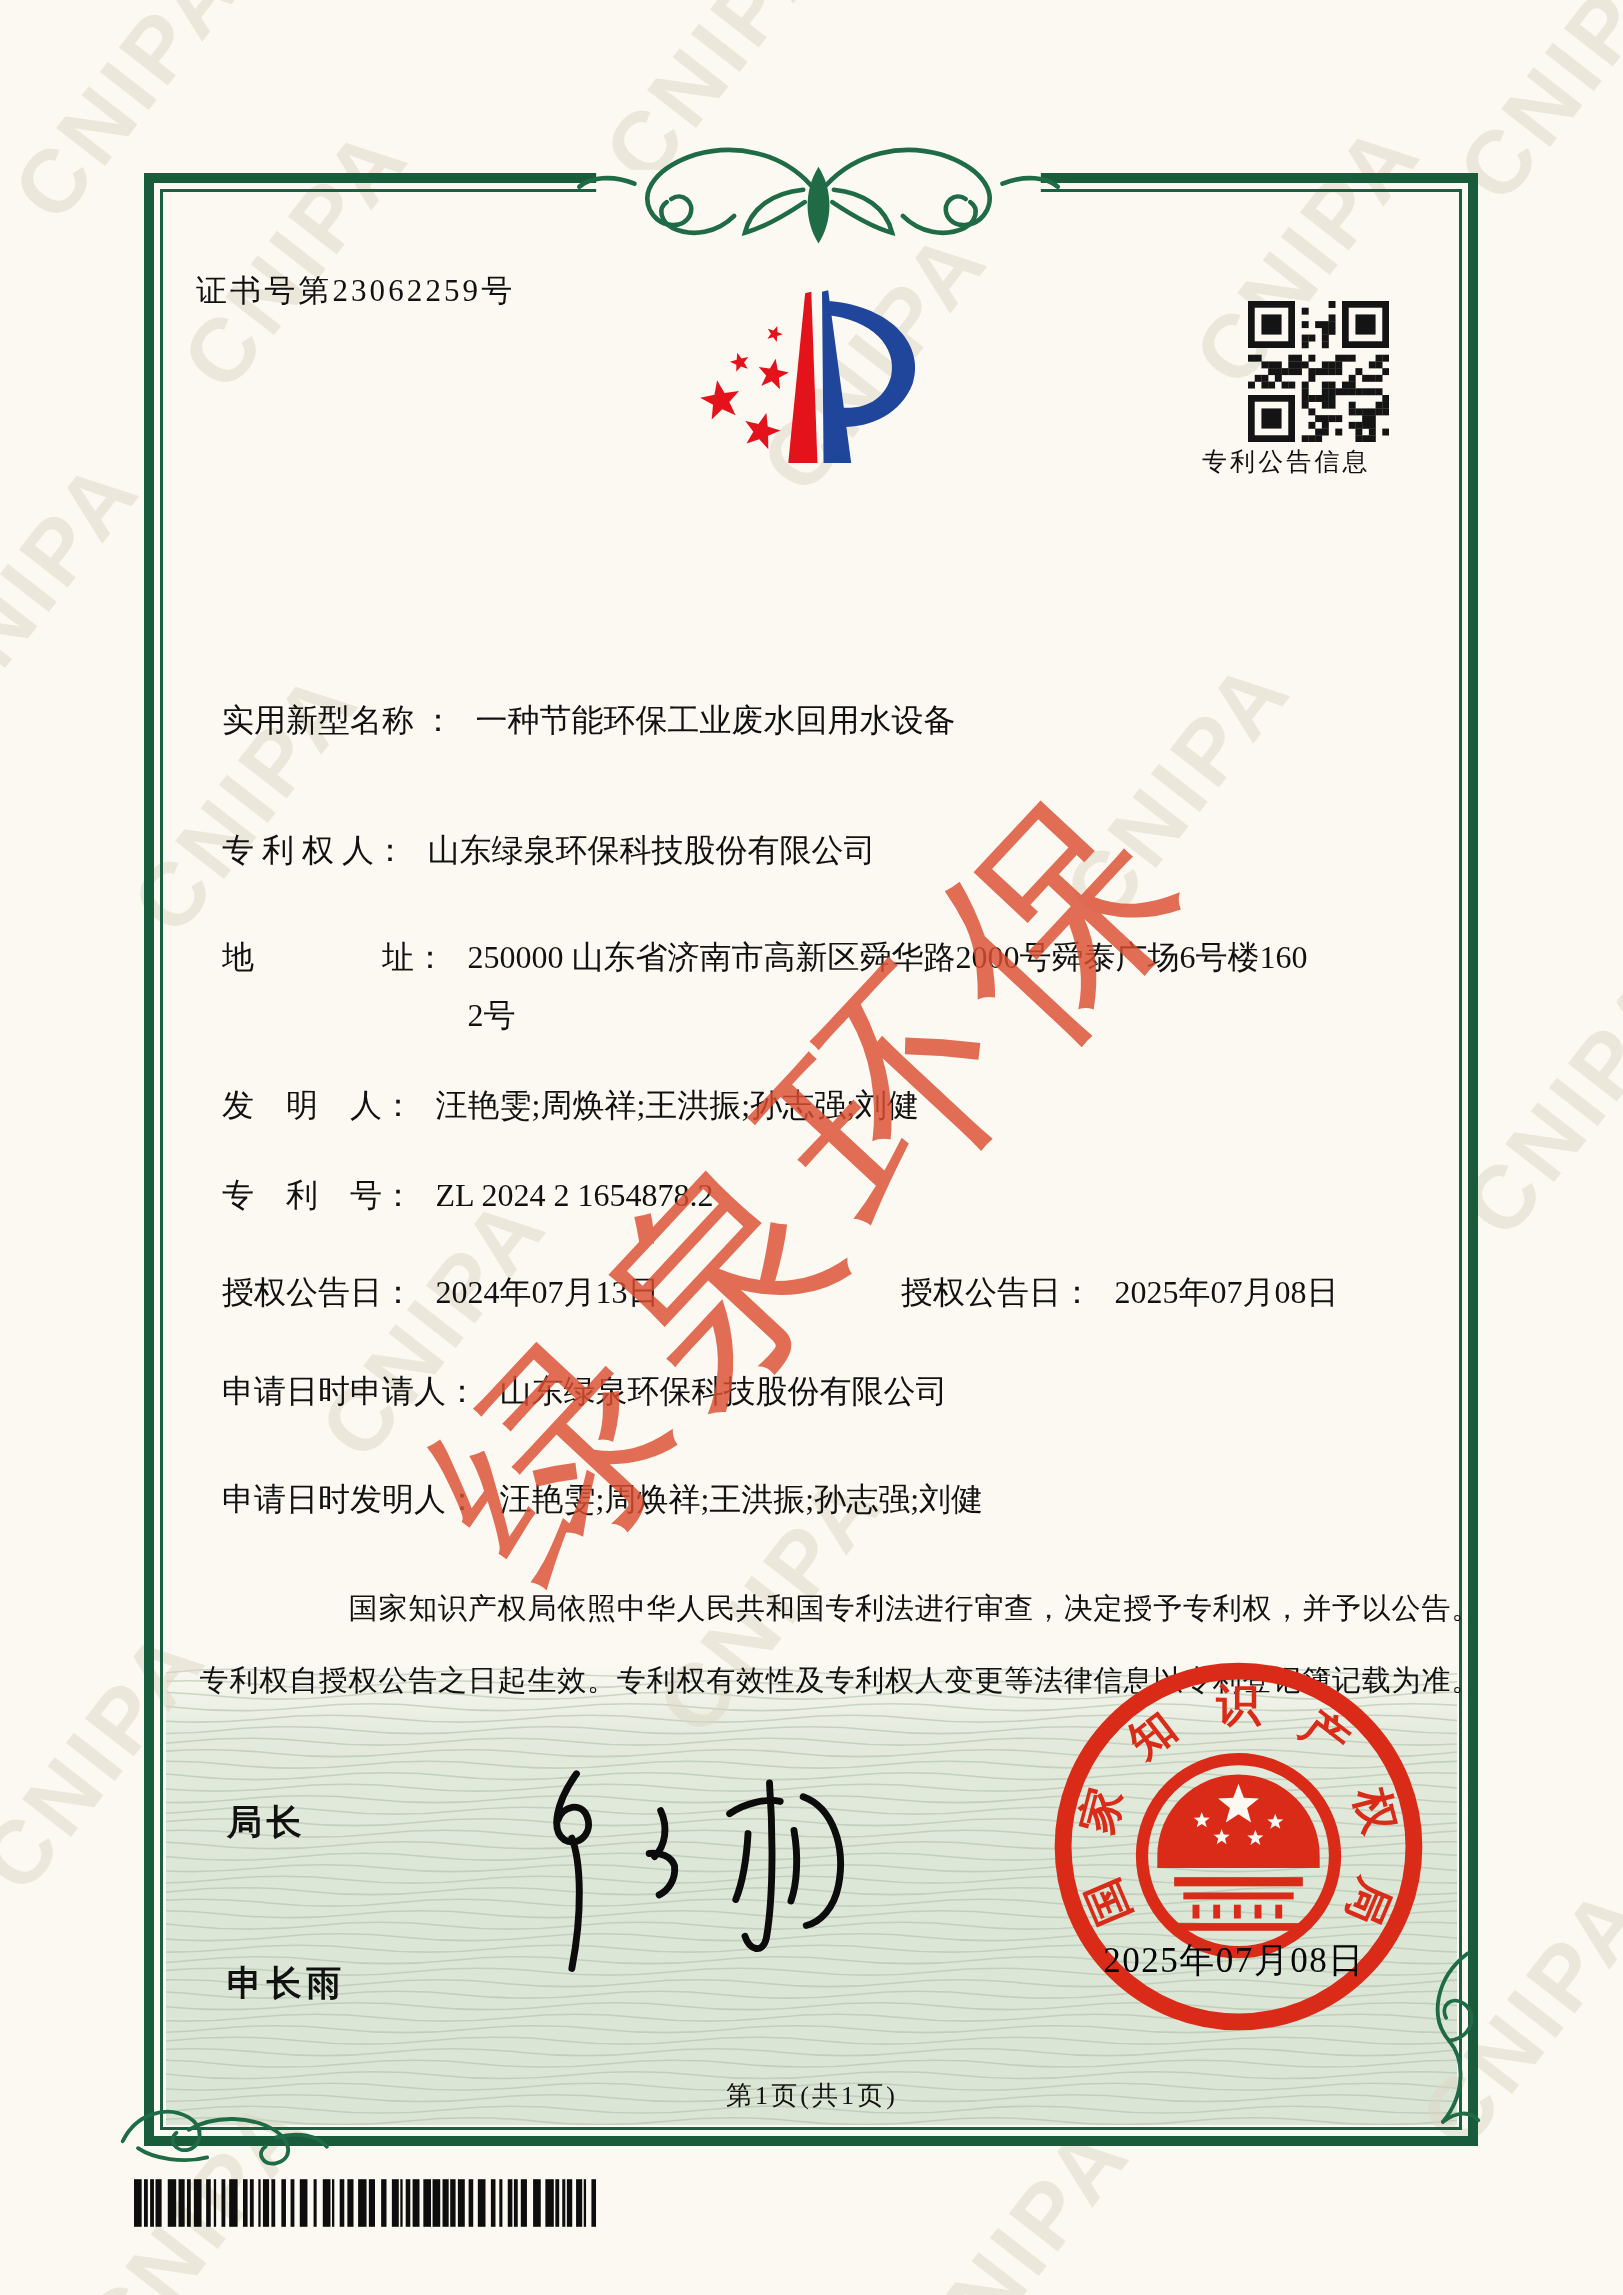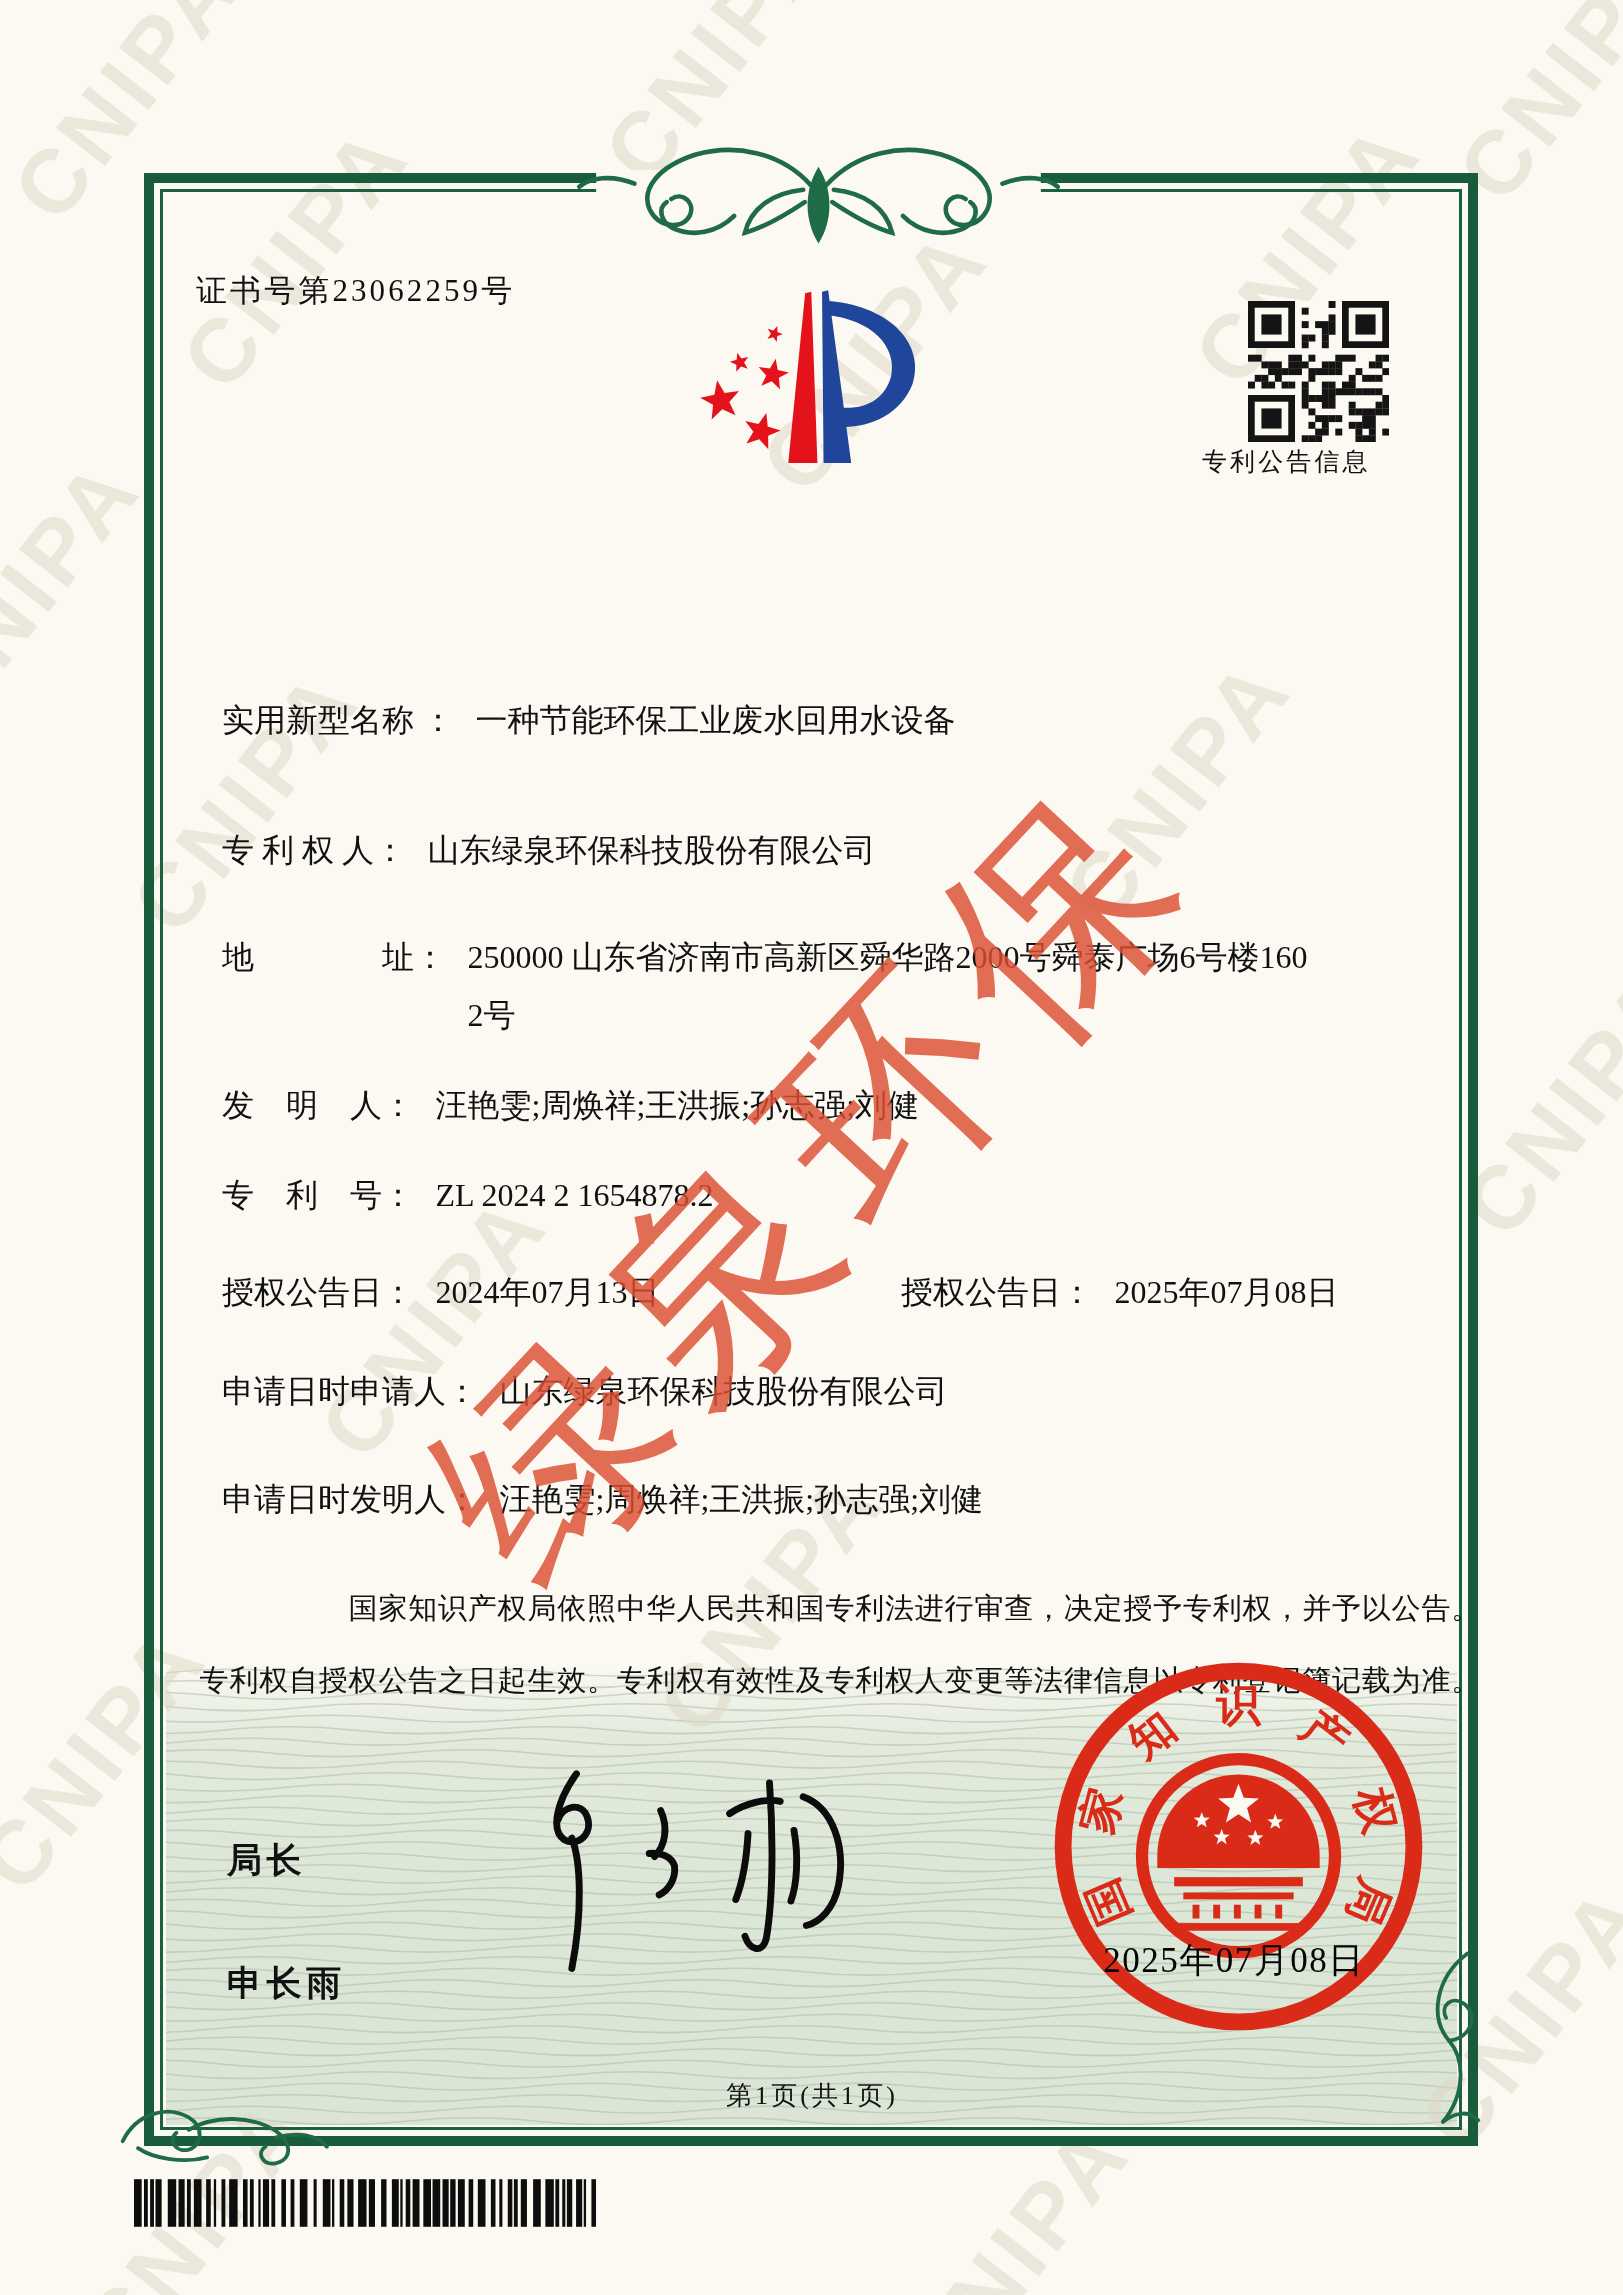--- a/index.html
+++ b/index.html
@@ -31,21 +31,21 @@
   .row .lab{white-space:pre;}
   .row .val{margin-left:21.5px;display:inline-block;vertical-align:top;max-width:847px;word-break:break-all;}
   .row .pair2{position:absolute;left:679px;top:0;white-space:nowrap;}
   .row .pair2 .val{max-width:none;}
   .statement{position:absolute;left:193px;top:1572px;width:1288px;font-size:29px;
              letter-spacing:0.8px;z-index:4;}
   .statement .st-line{height:72px;line-height:72px;white-space:nowrap;text-align:right;}
   .statement .st-line.indent{padding-left:72px;}
   .signer{position:absolute;left:227px;z-index:4;font-family:"Liberation Sans",sans-serif;
           font-weight:bold;font-size:35px;letter-spacing:4.6px;}
-  .signer.t1{top:1837px;}
+  .signer.t1{top:1799px;}
   .signer.t2{top:1960px;}
   .signature{position:absolute;left:460px;top:1763px;z-index:4;}
   .seal{position:absolute;left:1047px;top:1655px;z-index:4;}
   .seal-date{position:absolute;left:1073px;top:1937px;width:322px;text-align:center;
              font-size:35px;letter-spacing:1.5px;z-index:5;color:#050505;}
   .footer-page{position:absolute;left:0;top:2078px;width:1624px;text-align:center;
                font-size:26px;letter-spacing:3.1px;z-index:4;}
   .barcode{position:absolute;left:134px;top:2179px;z-index:4;}
   
   .wm-red{position:absolute;left:268px;top:1066px;width:1089px;height:230px;z-index:6;

